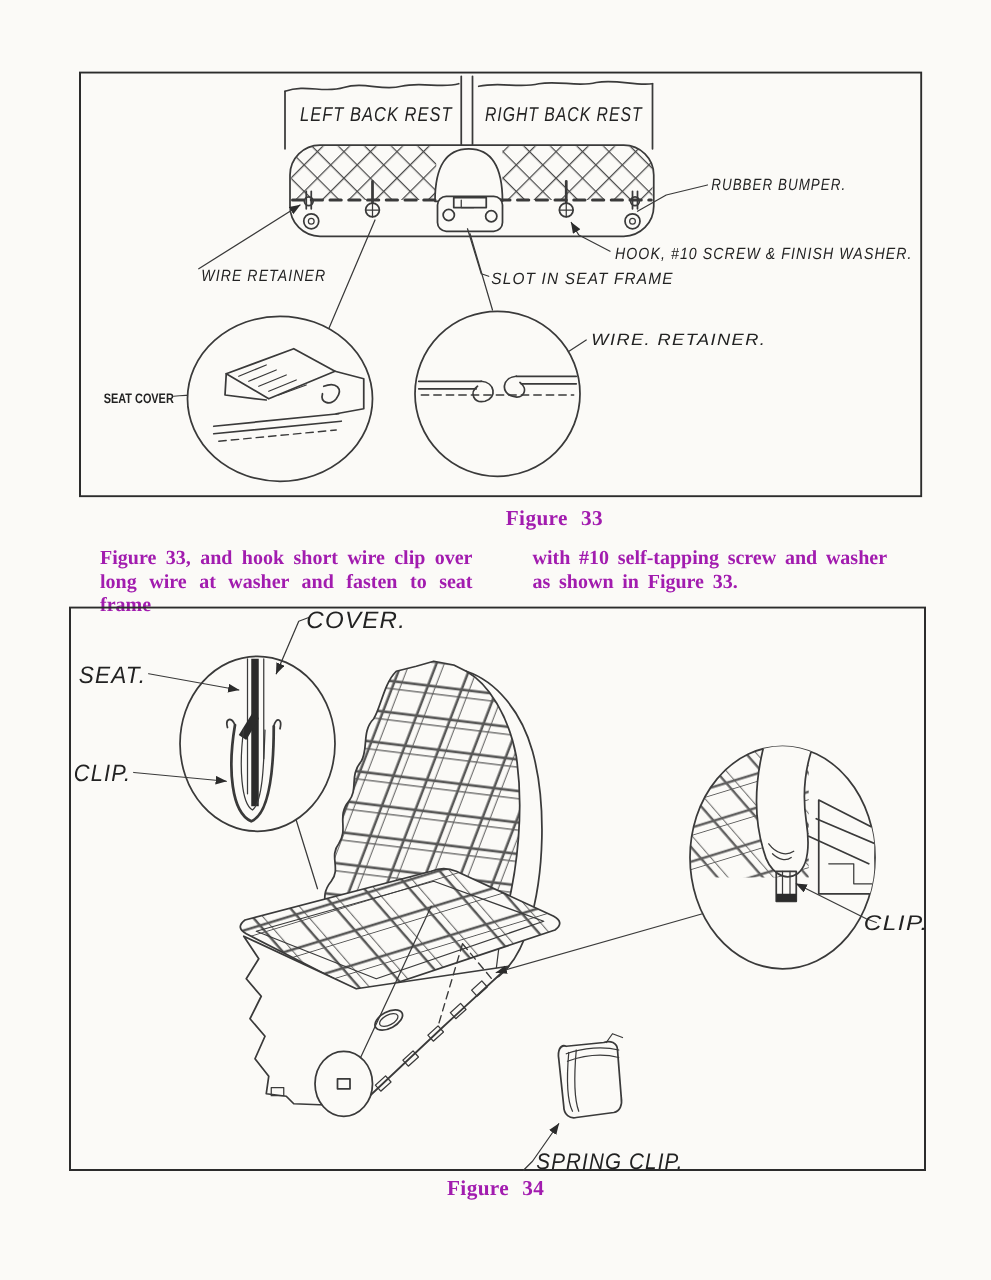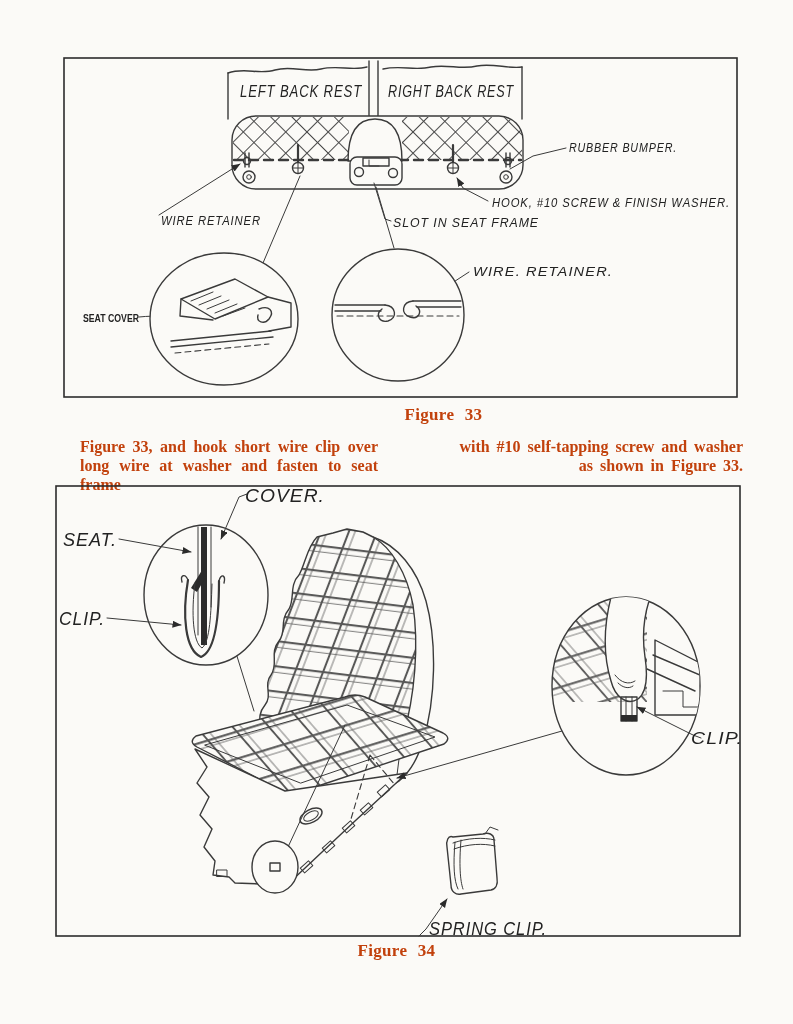--- a/index.html
+++ b/index.html
@@ -1,28 +1,28 @@
 <!DOCTYPE html>
 <html><head>
 <meta charset="utf-8">
 <style>
   html,body{margin:0;padding:0;background:#fbfaf7;}
   .page{position:relative;width:793px;height:1024px;background:#fbfaf7;overflow:hidden;
-        font-family:"Liberation Serif",serif;color:#c2410c;}
+        font-family:"Liberation Serif",serif;color:#a21caf;}
   .fig{position:absolute;}
   .fig33{left:63px;top:57px;width:675px;height:341px;}
   .fig34{left:55px;top:485px;width:686px;height:452px;}
   .caption{position:absolute;width:100%;text-align:center;font-size:17px;font-weight:600;
            word-spacing:6px;letter-spacing:.3px;}
   .cap33{top:405px;margin-left:47px;}
   .cap34{top:941px;}
   .bodycol{position:absolute;top:437px;font-size:16px;font-weight:600;line-height:1.2;
            word-spacing:3px;text-align:justify;}
   .col-l{left:80px;width:298px;}
-  .col-r{left:451px;width:292px;text-align:right;}
+  .col-r{left:426px;width:292px;text-align:left;}
   .pageno{position:absolute;top:1028px;width:100%;text-align:center;font-size:15px;font-weight:600;}
   
   .ln{fill:none;stroke:#3a3a3a;stroke-width:1.4;stroke-linecap:round;stroke-linejoin:round;}
   .thin{stroke-width:1;}
   .thk{stroke-width:2.2;}
   .dsh{stroke-dasharray:9 6;stroke-width:2.4;}
   .dsh2{stroke-dasharray:6 4;stroke-width:1.1;}
   .solid{fill:#2b2b2b;stroke:none;}
   .paper{fill:#fbfaf7;}
   .lbl{font-family:"Liberation Sans",sans-serif;font-style:italic;fill:#222;letter-spacing:1px;}

